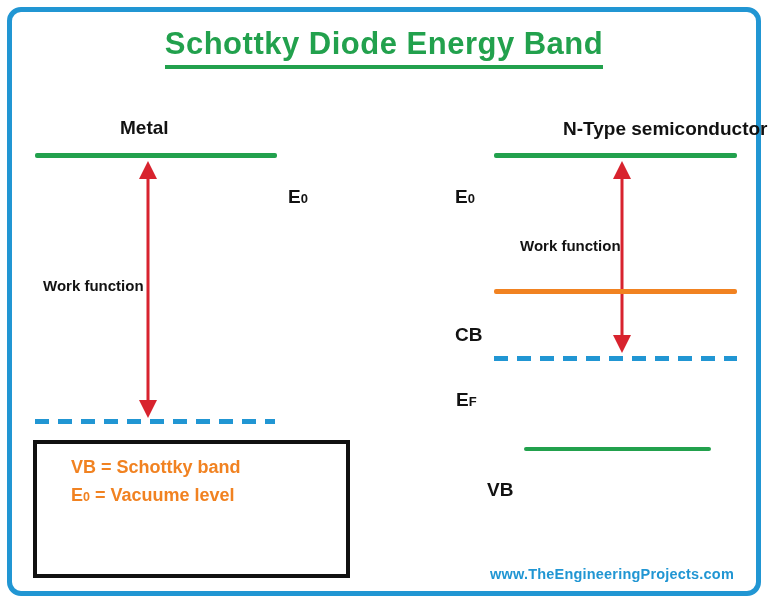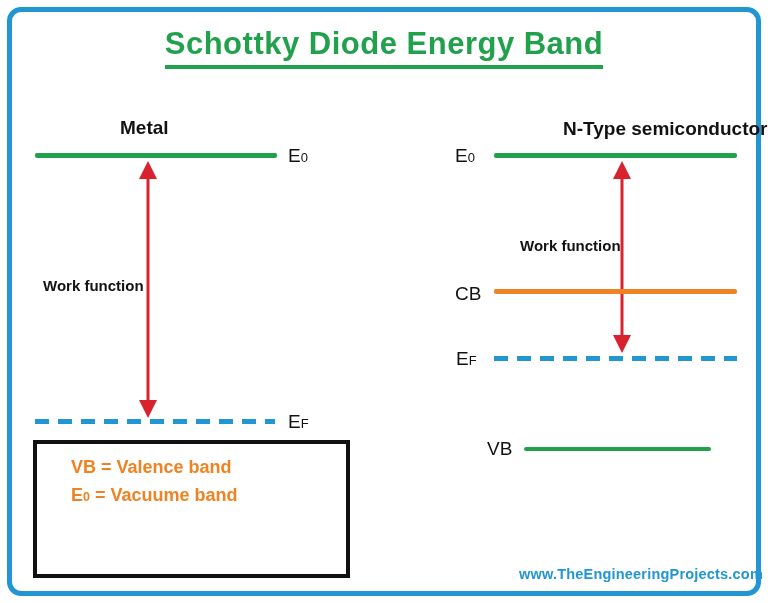--- a/index.html
+++ b/index.html
@@ -13,21 +13,21 @@
   .frame{
     position:absolute; left:7px; top:7px; right:7px; bottom:7px;
     border:5px solid var(--blue); border-radius:14px;
   }
   .title-wrap{position:absolute; top:26px; left:0; width:100%; text-align:center;}
   .title{
     display:inline-block; color:var(--green); font-size:31px; font-weight:bold;
     letter-spacing:0.5px; padding-bottom:3px; border-bottom:4px solid var(--green);
   }
   .heading{position:absolute; font-size:19px; font-weight:bold; color:var(--ink);}
-  .elabel{position:absolute; font-size:19px; font-weight:normal; color:var(--ink);}
+  .elabel{position:absolute; font-size:19px; font-weight:bold; color:var(--ink);margin-top:41px;}
   .elabel .sub{font-size:13px; vertical-align:baseline;}
   .wf{position:absolute; font-size:15px; font-weight:bold; color:var(--ink);}
   .hline{position:absolute; height:5px;}
   .solid-green{background:var(--green); border-radius:2px;}
   .solid-orange{background:var(--orange); border-radius:2px;}
   .dashed-blue{
     background:repeating-linear-gradient(90deg, var(--blue) 0 14px, transparent 14px 23px);
   }
   .v-arrow{position:absolute; width:18px; transform:translateX(-50%);}
   .v-arrow .shaft{
@@ -46,21 +46,21 @@
   }
   .legend{
     position:absolute; left:33px; top:440px; width:275px; height:120px;
     border:4px solid #111; background:#ffffff; padding:10px 0 0 34px; box-sizing:content-box;
   }
   .legend-row{
     color:var(--orange); font-weight:bold; font-size:18px; line-height:26px; white-space:pre;
   }
   .legend-row .sub{font-size:12.5px;}
   .website{
-    position:absolute; top:566px; right:5px; color:var(--blue);
+    position:absolute; top:566px; right:34px; color:var(--blue);
     font-size:14.5px; font-weight:bold; letter-spacing:0.2px; text-decoration:none;margin-left:16px;
   }
 </style>
 </head>
 <body>
 
 <div id="canvas">
 
   <div class="frame"></div>
 
@@ -80,22 +80,22 @@
     <span class="head-down"></span>
   </div>
 
   <div class="wf" style="left:43px; top:277px;">Work function</div>
 
   <div class="hline dashed-blue" style="left:35px; top:419px; width:240px;"></div>
 
   <div class="elabel" style="left:288px; top:411px;"><span>E</span><span class="sub">F</span></div>
 
   <div class="legend">
-    <div class="legend-row"><span>VB</span><span class="sub"></span><span> = Valence band</span></div>
-    <div class="legend-row"><span>E</span><span class="sub">0</span><span> = Vacuume band</span></div>
+    <div class="legend-row"><span>VB</span><span class="sub"></span><span> = Schottky band</span></div>
+    <div class="legend-row"><span>E</span><span class="sub">0</span><span> = Vacuume level</span></div>
   </div>
 
   <div class="heading" style="left:523px; top:118px;margin-left:40px;">N-Type semiconductor</div>
 
   <div class="elabel" style="left:455px; top:145px;"><span>E</span><span class="sub">0</span></div>
 
   <div class="hline solid-green" style="left:494px; top:153px; width:243px;"></div>
 
   <div class="v-arrow" style="left:622px; top:161px; height:192px;">
     <span class="head-up"></span>

